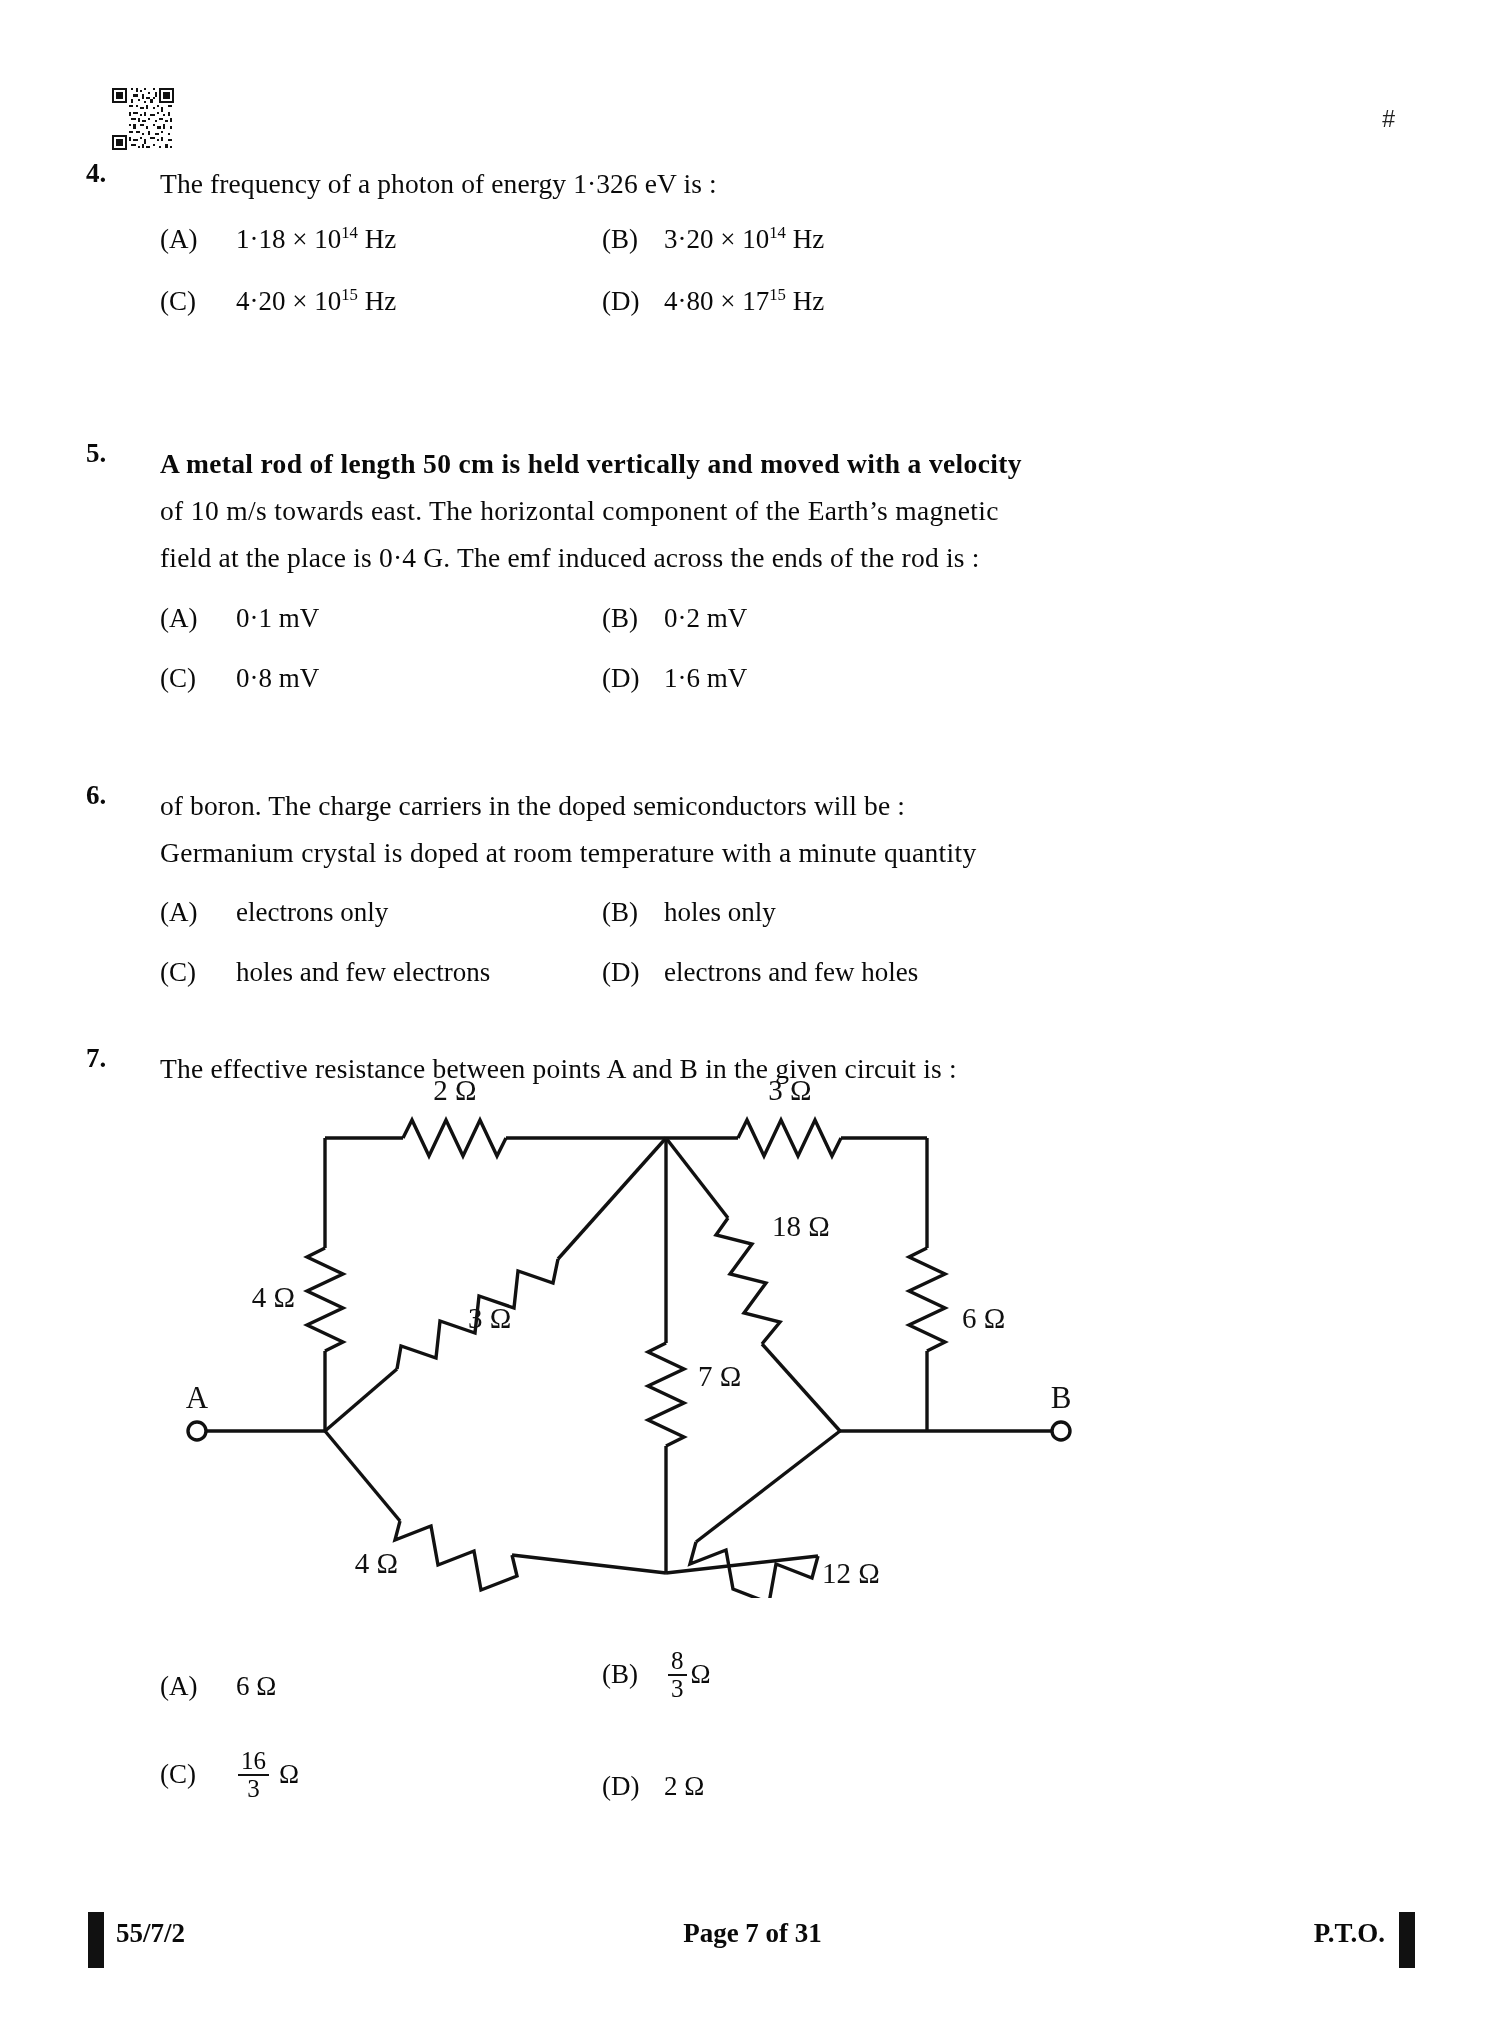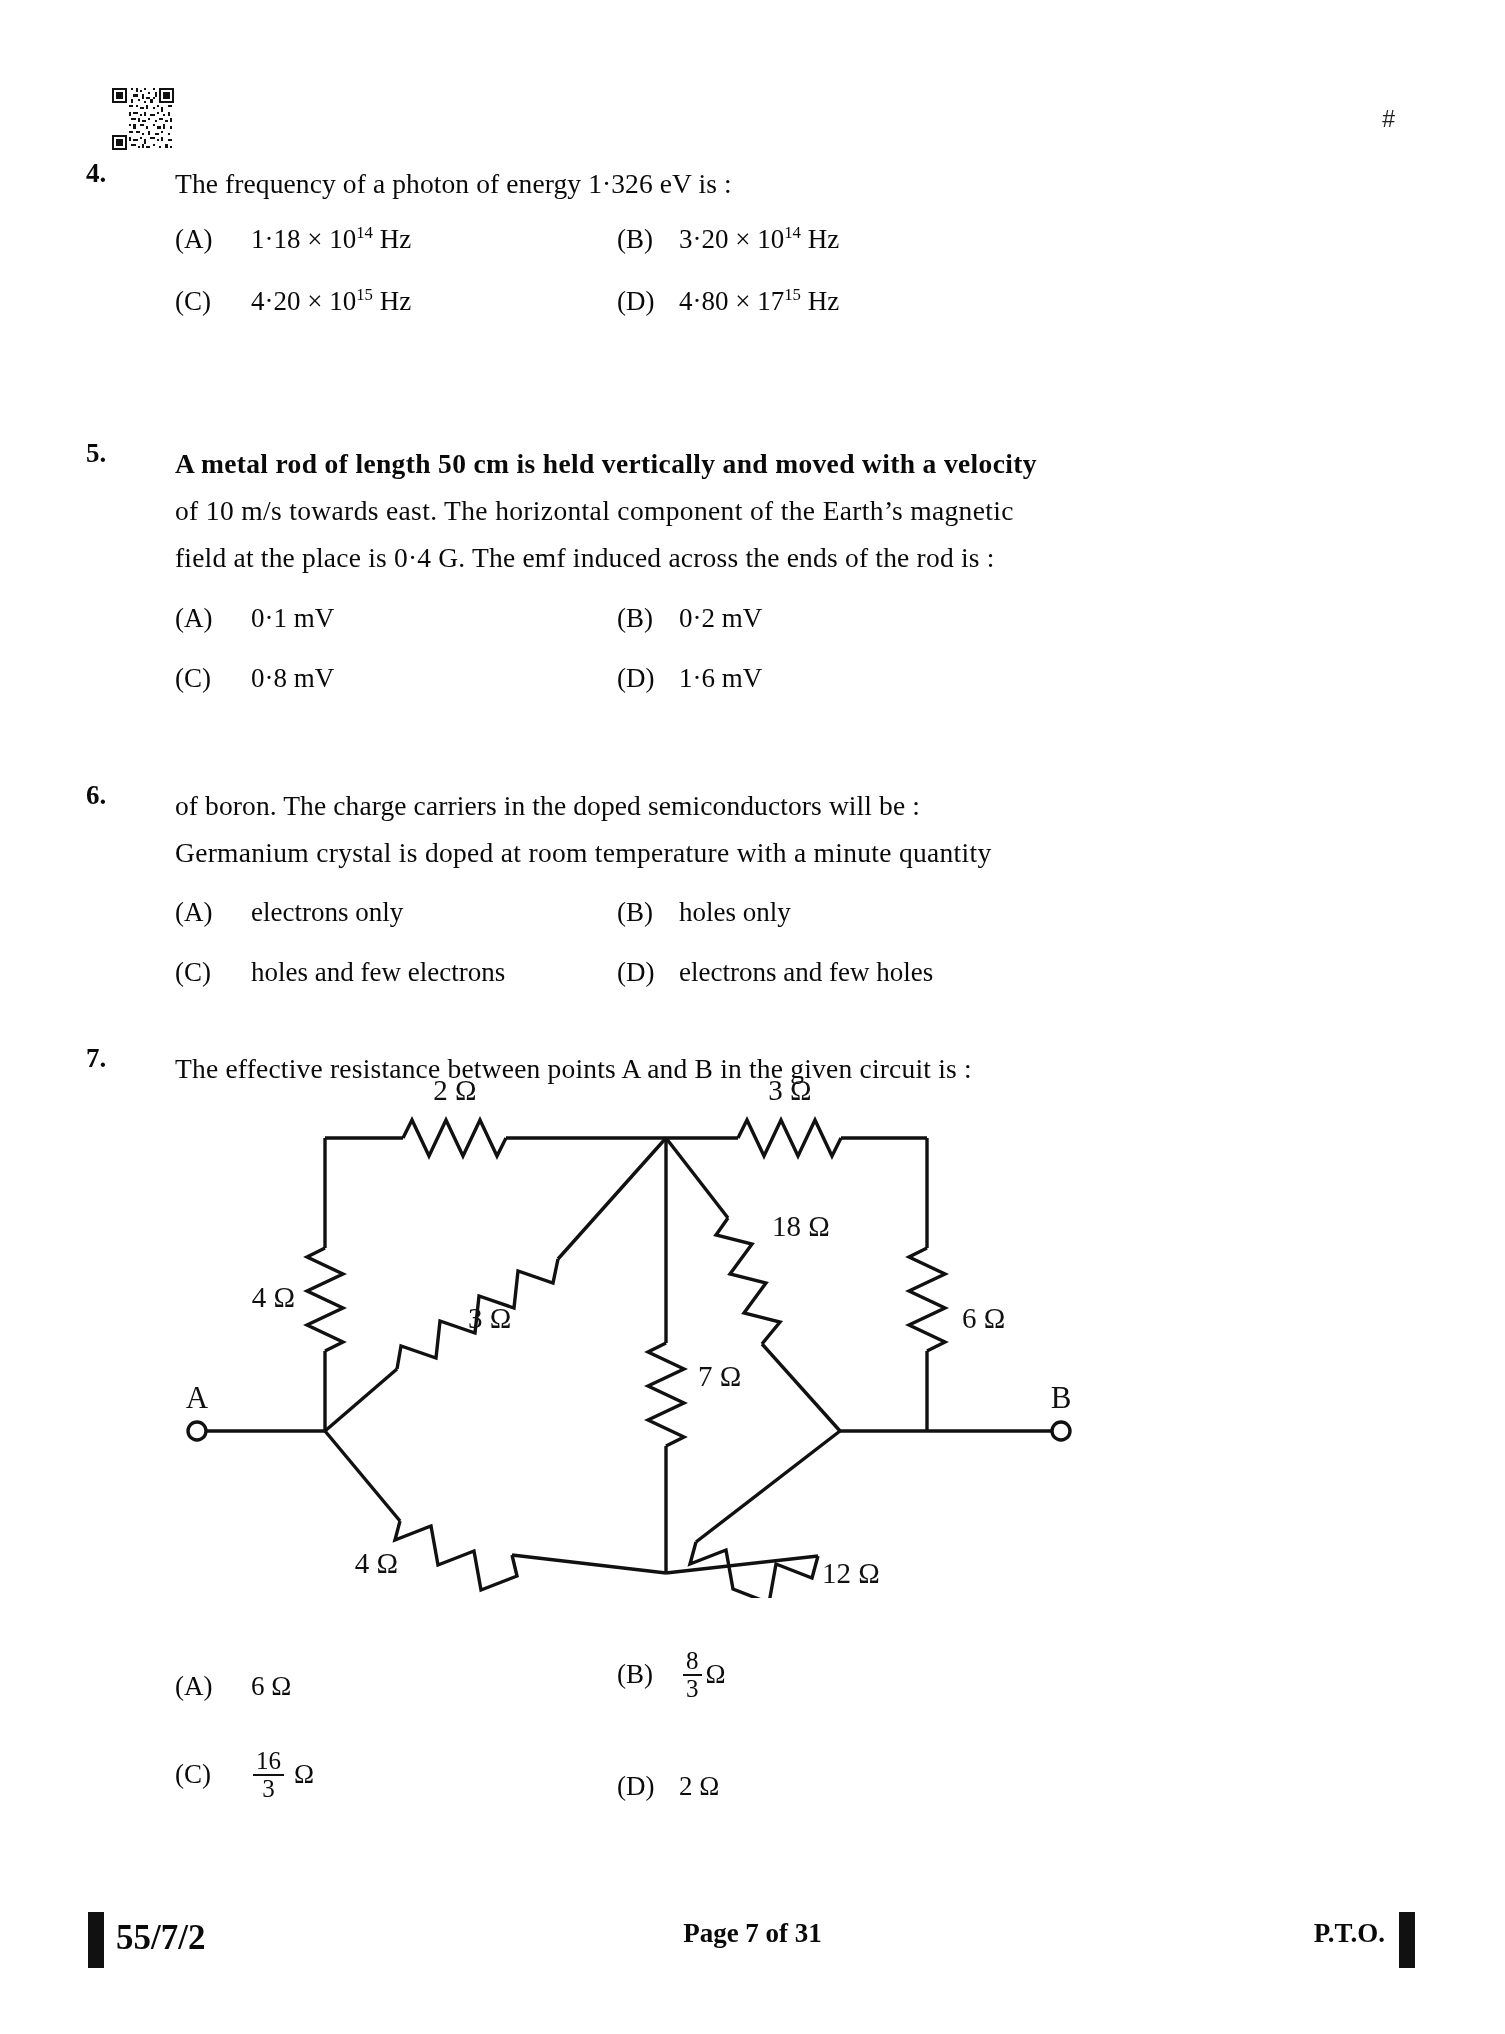--- a/index.html
+++ b/index.html
@@ -58,21 +58,21 @@
     position: absolute;
     left: 86px;
     top: 0;
     width: 60px;
     font-weight: bold;
     font-size: 27px;
     line-height: 1.0;
   }
   .q-body {
     position: absolute;
-    left: 175px;
+    left: 160px;
     width: 1250px;
   }
   .q-stem {
     font-size: 27.5px;
     line-height: 47px;
     width: 1200px;
     text-align: left;
     letter-spacing: 0.1px;
   }
 
@@ -150,21 +150,21 @@
     width: 16px;
     height: 56px;
     background: #111;
   }
   .foot-bar.left { left: 88px; }
   .foot-bar.right { right: 90px; }
   .foot-code {
     position: absolute;
     left: 116px;
     top: 6px;
-    font-size: 35px;
+    font-size: 27px;
     font-weight: bold;
   }
   .foot-page {
     position: absolute;
     left: 0;
     right: 0;
     top: 6px;
     text-align: center;
     font-size: 27px;
     font-weight: bold;

